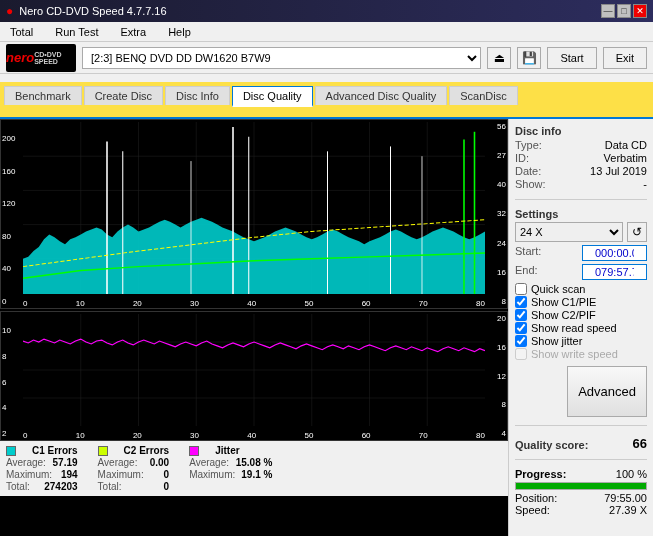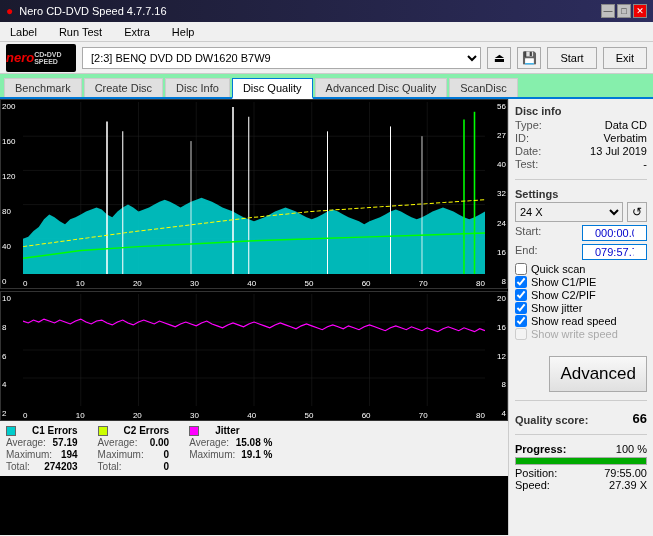--- a/index.html
+++ b/index.html
@@ -65,25 +65,26 @@
       width: 24px; height: 22px; border: 1px solid #aaa; background: #f0f0f0;
       display: flex; align-items: center; justify-content: center; cursor: pointer; font-size: 12px;
     }
     .toolbar-btn {
       height: 22px; border: 1px solid #aaa; background: #f0f0f0;
       padding: 0 12px; cursor: pointer; font-size: 11px;
     }
 
     
     .tabs {
-      background: #86efac;
-      display: flex;
-      padding: 4px 4px 0;
+      background: #fde047;
+      display: flex;
+      padding: 4px 4px 12px;
       gap: 2px;
       border-bottom: 2px solid #0078d7;
+      margin-top: 8px;
     }
     .tab {
       padding: 3px 10px;
       border: 1px solid #ccc;
       border-bottom: none;
       cursor: pointer;
       font-size: 11px;
       background: #e0e0e0;
       color: #333;
     }
@@ -191,25 +192,25 @@
     .checkbox-row {
       display: flex;
       align-items: center;
       gap: 4px;
       margin-bottom: 1px;
     }
     .checkbox-row input { width: 12px; height: 12px; }
     .advanced-btn {
       background: linear-gradient(to bottom, #f8f8f8, #e0e0e0);
       border: 1px solid #aaa;
-      padding: 7px 10px;
+      padding: 17px 10px;
       cursor: pointer;
-      font-size: 17px;
+      font-size: 13px;
       align-self: flex-end;
-      margin-top: 12px;
+      margin-top: 2px;
     }
     .quality-row {
       display: flex;
       justify-content: space-between;
       align-items: flex-end;
       margin-top: 2px;
     }
     .quality-label { font-weight: bold; color: #333; }
     .quality-value { font-weight: bold; font-size: 13px; }
     .progress-row { display: flex; justify-content: space-between; }
@@ -233,21 +234,21 @@
       display: flex;
       flex-direction: column;
       justify-content: space-between;
       padding: 2px 1px;
       color: white;
       font-size: 8px;
       text-align: right;
     }
     .chart-y-labels-left {
       position: absolute;
-      left: 0; top: 0; bottom: 0;
+      left: 0; top: 12px; bottom: 0;
       width: 20px;
       display: flex;
       flex-direction: column;
       justify-content: space-between;
       padding: 2px 1px;
       color: white;
       font-size: 8px;
     }
     .chart-x-labels {
       position: absolute;
@@ -275,21 +276,21 @@
     <span>Nero CD-DVD Speed 4.7.7.16</span>
   </div>
   <div class="title-bar-controls">
     <div class="title-btn">—</div>
     <div class="title-btn">□</div>
     <div class="title-btn" style="background:#e00; color:white;">✕</div>
   </div>
 </div>
 
 <div class="menu-bar">
-  <span class="menu-item">Label</span>
+  <span class="menu-item">Total</span>
   <span class="menu-item">Run Test</span>
   <span class="menu-item">Extra</span>
   <span class="menu-item">Help</span>
 </div>
 
 <div class="toolbar">
   <div class="nero-logo">
     <span class="nero-text">nero</span>
     <span class="cd-text">CD•DVD SPEED</span>
   </div>
@@ -510,21 +511,21 @@
       </div>
       <div class="panel-row">
         <span class="panel-label">ID:</span>
         <span class="panel-value">Verbatim</span>
       </div>
       <div class="panel-row">
         <span class="panel-label">Date:</span>
         <span class="panel-value">13 Jul 2019</span>
       </div>
       <div class="panel-row">
-        <span class="panel-label">Test:</span>
+        <span class="panel-label">Show:</span>
         <span class="panel-value">-</span>
       </div>
     </div>
 
     <hr class="panel-divider">
 
     <div>
       <div class="panel-section-title">Settings</div>
       <div class="speed-row">
         <select class="speed-select">
@@ -548,25 +549,25 @@
       <div class="checkbox-row">
         <input type="checkbox" checked="" style="">
         <span>Show C1/PIE</span>
       </div>
       <div class="checkbox-row">
         <input type="checkbox" checked="" style="">
         <span>Show C2/PIF</span>
       </div>
       <div class="checkbox-row">
         <input type="checkbox" checked="" style="">
-        <span>Show jitter</span>
+        <span>Show read speed</span>
       </div>
       <div class="checkbox-row">
         <input type="checkbox" checked="" style="">
-        <span>Show read speed</span>
+        <span>Show jitter</span>
       </div>
       <div class="checkbox-row">
         <input type="checkbox" disabled="" style="">
         <span style="color:#aaa;">Show write speed</span>
       </div>
 
       <div style="display:flex; justify-content:flex-end; margin-top:4px;">
         <button class="advanced-btn">Advanced</button>
       </div>
     </div>

